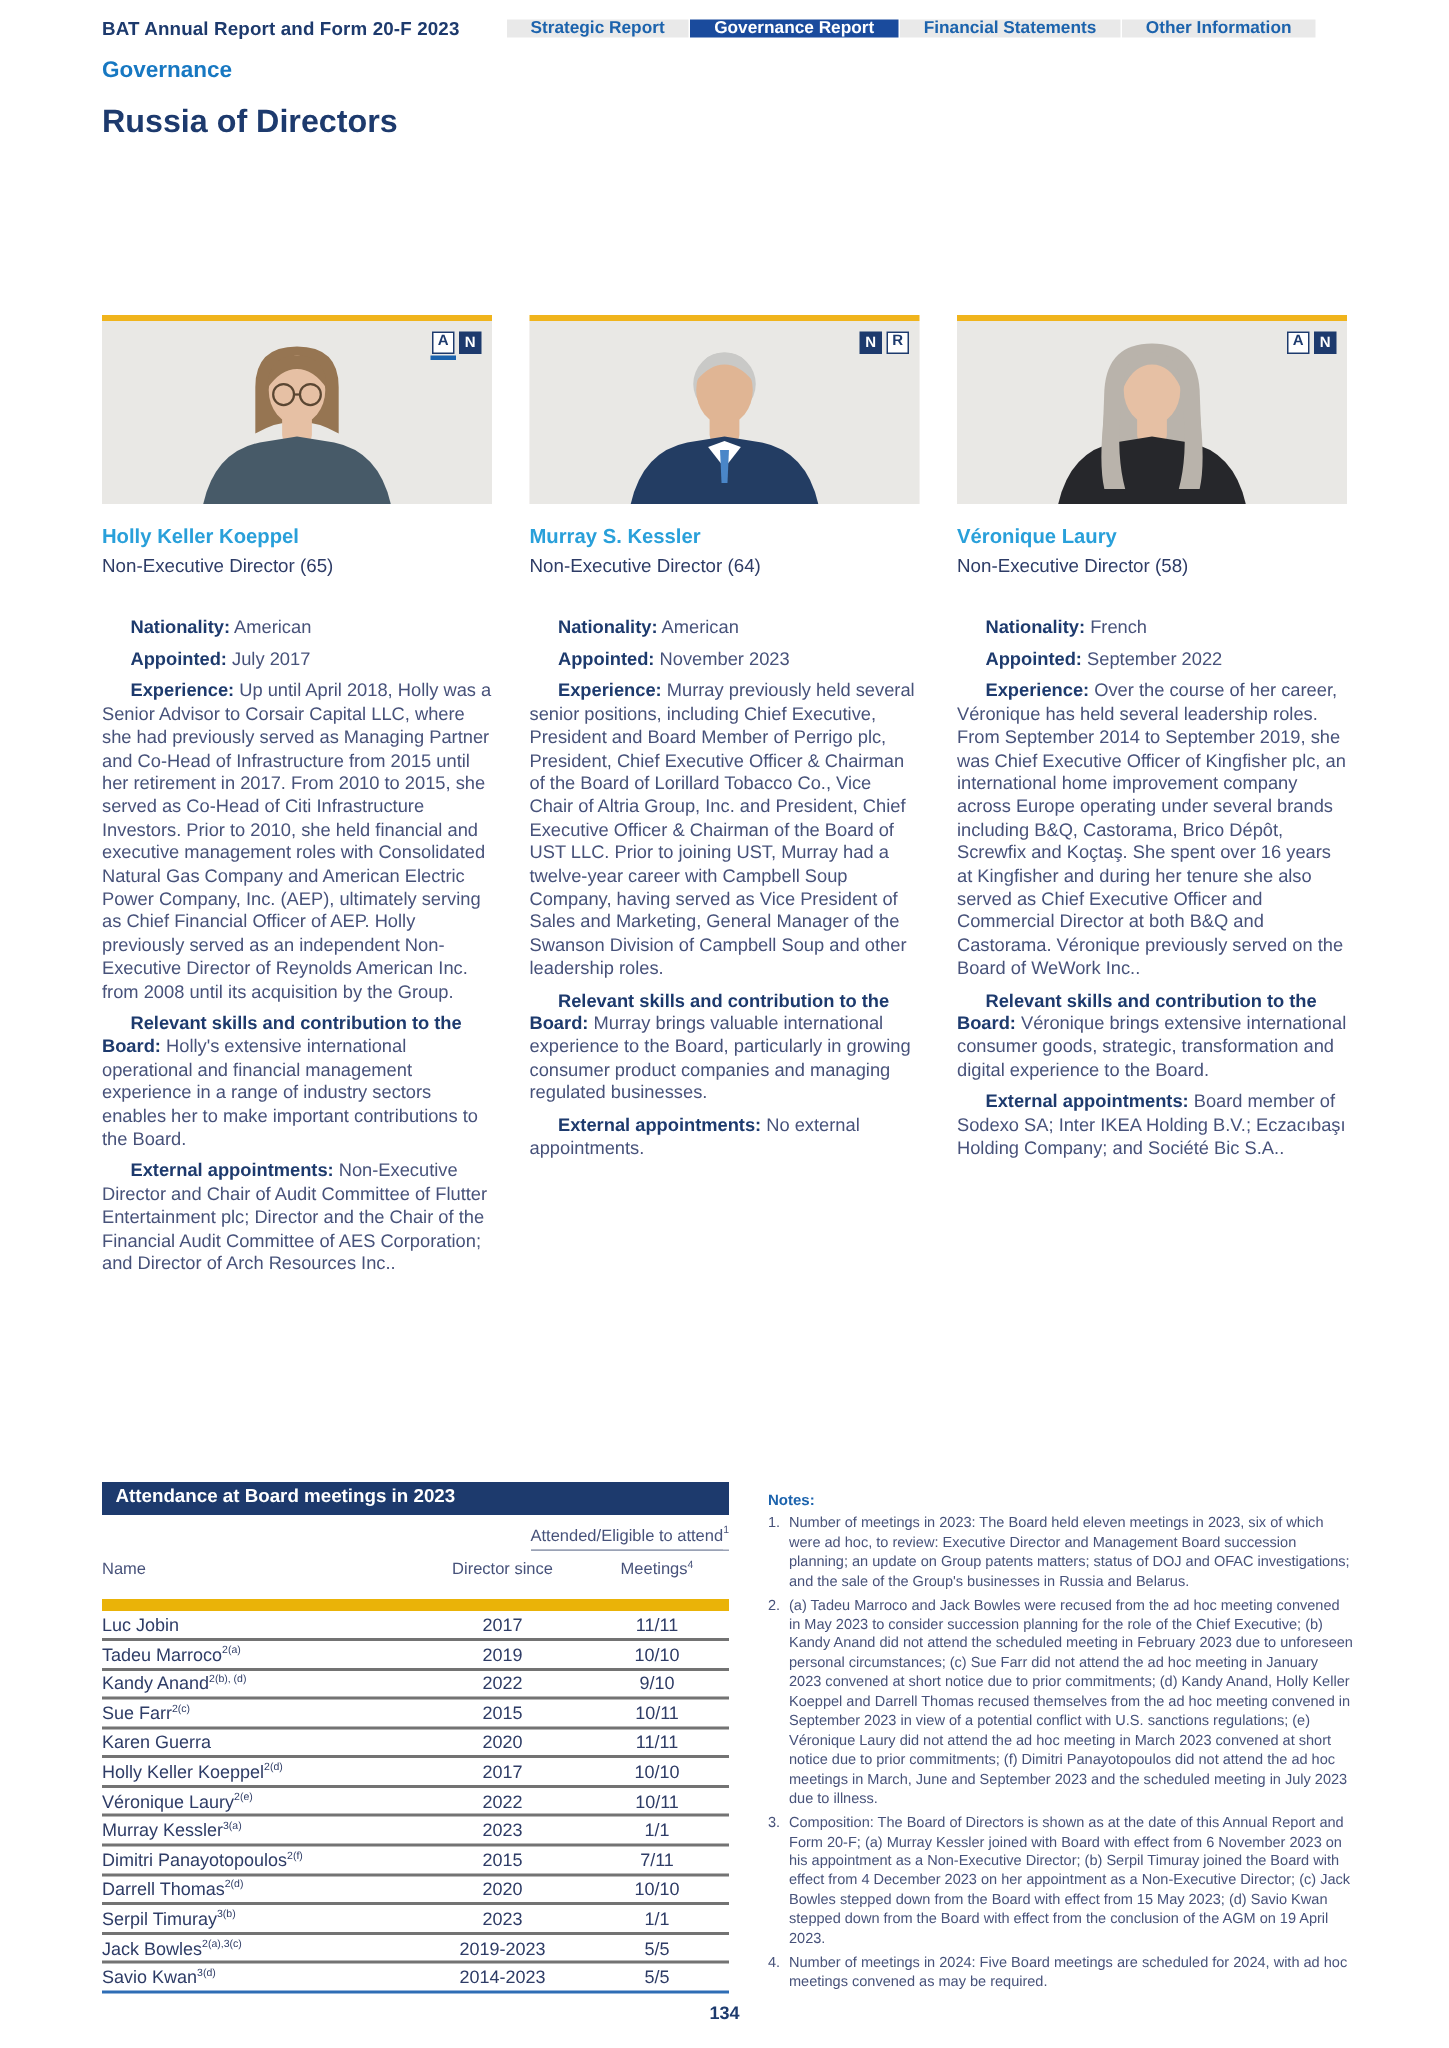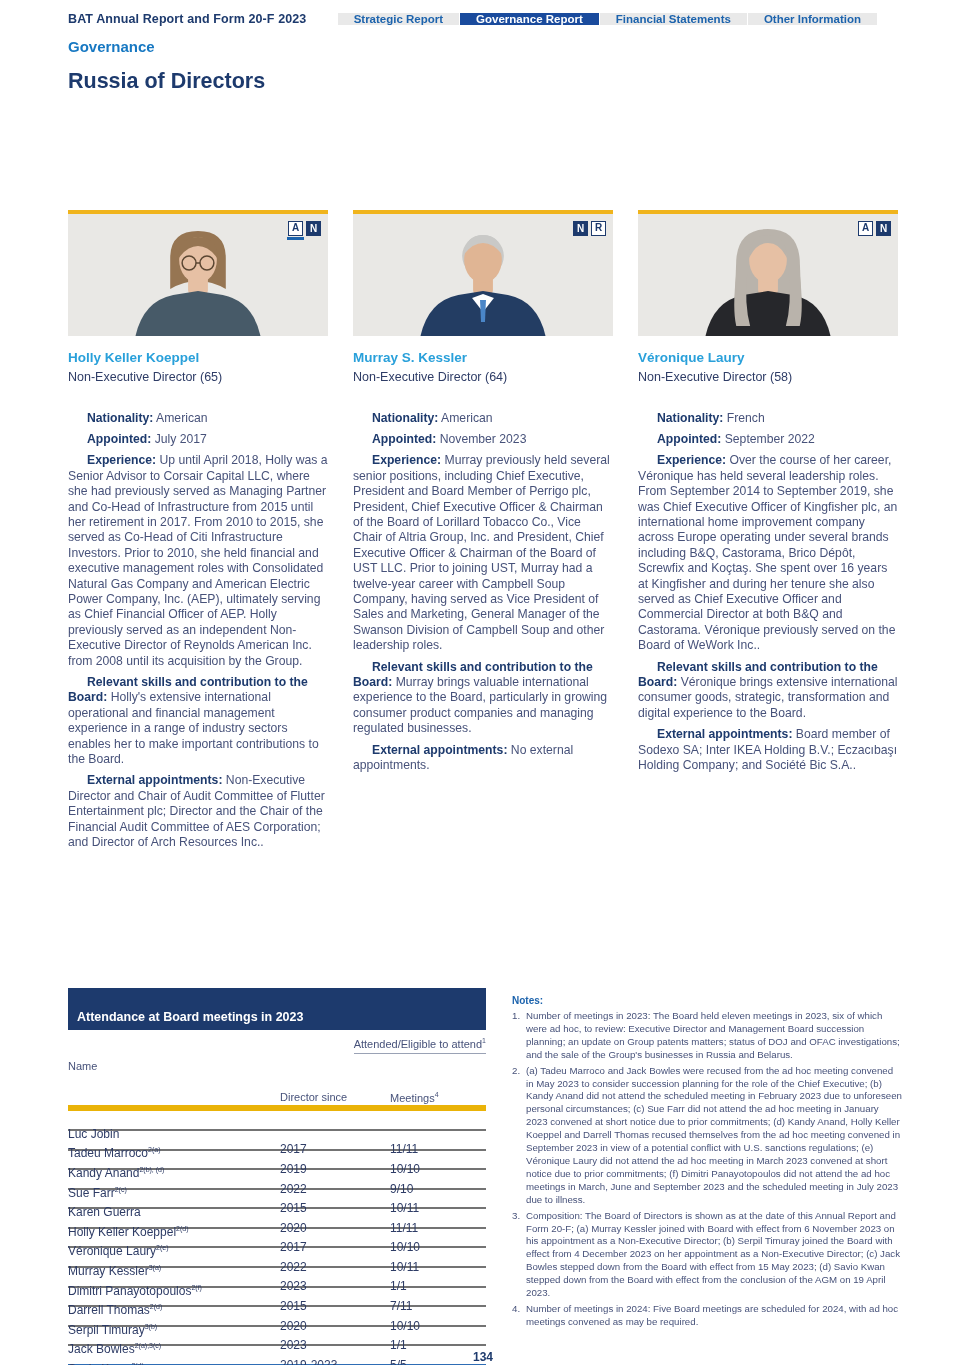--- a/index.html
+++ b/index.html
@@ -36,38 +36,38 @@
   .badge.underlined::after { content: ""; position: absolute; left: -1.6px; right: -1.6px; bottom: -5px;
            height: 2.5px; background: #1c63ad; }
   .dname { margin-top: 14px; font-size: 13.5px; font-weight: bold; color: #29a0da; }
   .drole { margin-top: 5px; font-size: 12.5px; color: #2e3c66; }
   .dbody { margin-top: 27px; }
   .field { font-size: 12.2px; line-height: 15.4px; color: #47527a; margin-bottom: 6px; }
   .field strong { color: #1d3a6d; padding-left: 19px; }
   
   .bottom { position: absolute; top: 988px; left: 68px; width: 837px; }
   .attn { position: absolute; left: 0; top: 0; width: 418px; }
-  .attn-title { background: #1d3a6d; color: #ffffff; font-weight: bold; font-size: 12.5px; padding: 22px 9px 6px; }
+  .attn-title { background: #1d3a6d; color: #ffffff; font-weight: bold; font-size: 12.5px; padding: 2px 9px 6px; }
   .attn-sub { display: flex; justify-content: flex-end; margin-top: 7px; font-size: 11px; color: #47527a; }
   .attn-sub span { border-bottom: 1px solid #9aa2b5; padding-bottom: 3px; }
   .attn-cols { display: grid; grid-template-columns: 1fr 110px 96px; font-size: 11px; color: #47527a;
-               padding: 6px 0 2px; border-bottom: 6px solid #eab308; }
-  .tr { text-align: left; margin-top: 31px; }
+               padding: 6px 0 14px; border-bottom: 8px solid #eab308; }
+  .tr { text-align: center; }
   .trow { display: grid; grid-template-columns: 1fr 110px 96px; align-items: center; font-size: 12px;
           color: #2e3c66; height: 19.6px; border-bottom: 2px solid #737373; }
   .trow:last-child { border-bottom: 2.5px solid #2e6db5; }
   sup { font-size: 7px; }
   
   .notes { position: absolute; left: 444px; top: 7px; width: 390px; }
   .notes-head { font-size: 10px; font-weight: bold; color: #1c63ad; margin-bottom: 4px; }
   .note { display: flex; font-size: 9.7px; line-height: 12.9px; color: #47527a; margin-bottom: 3px; }
   .nnum { flex: 0 0 14px; }
   .ntext { flex: 1; }
   
-  .pagenum { position: absolute; bottom: 1px; left: 0; right: 0; text-align: center;
+  .pagenum { position: absolute; bottom: 16px; left: 0; right: 0; text-align: center;
              font-size: 12px; font-weight: bold; color: #1d3a6d; }
 </style>
 </head>
 <body>
 
 <div class="hdr">
   <div class="hdr-title">BAT Annual Report and Form 20-F 2023</div>
   <div class="hdr-tabs">
       <div class="tab">Strategic Report</div>
       <div class="tab active">Governance Report</div>

